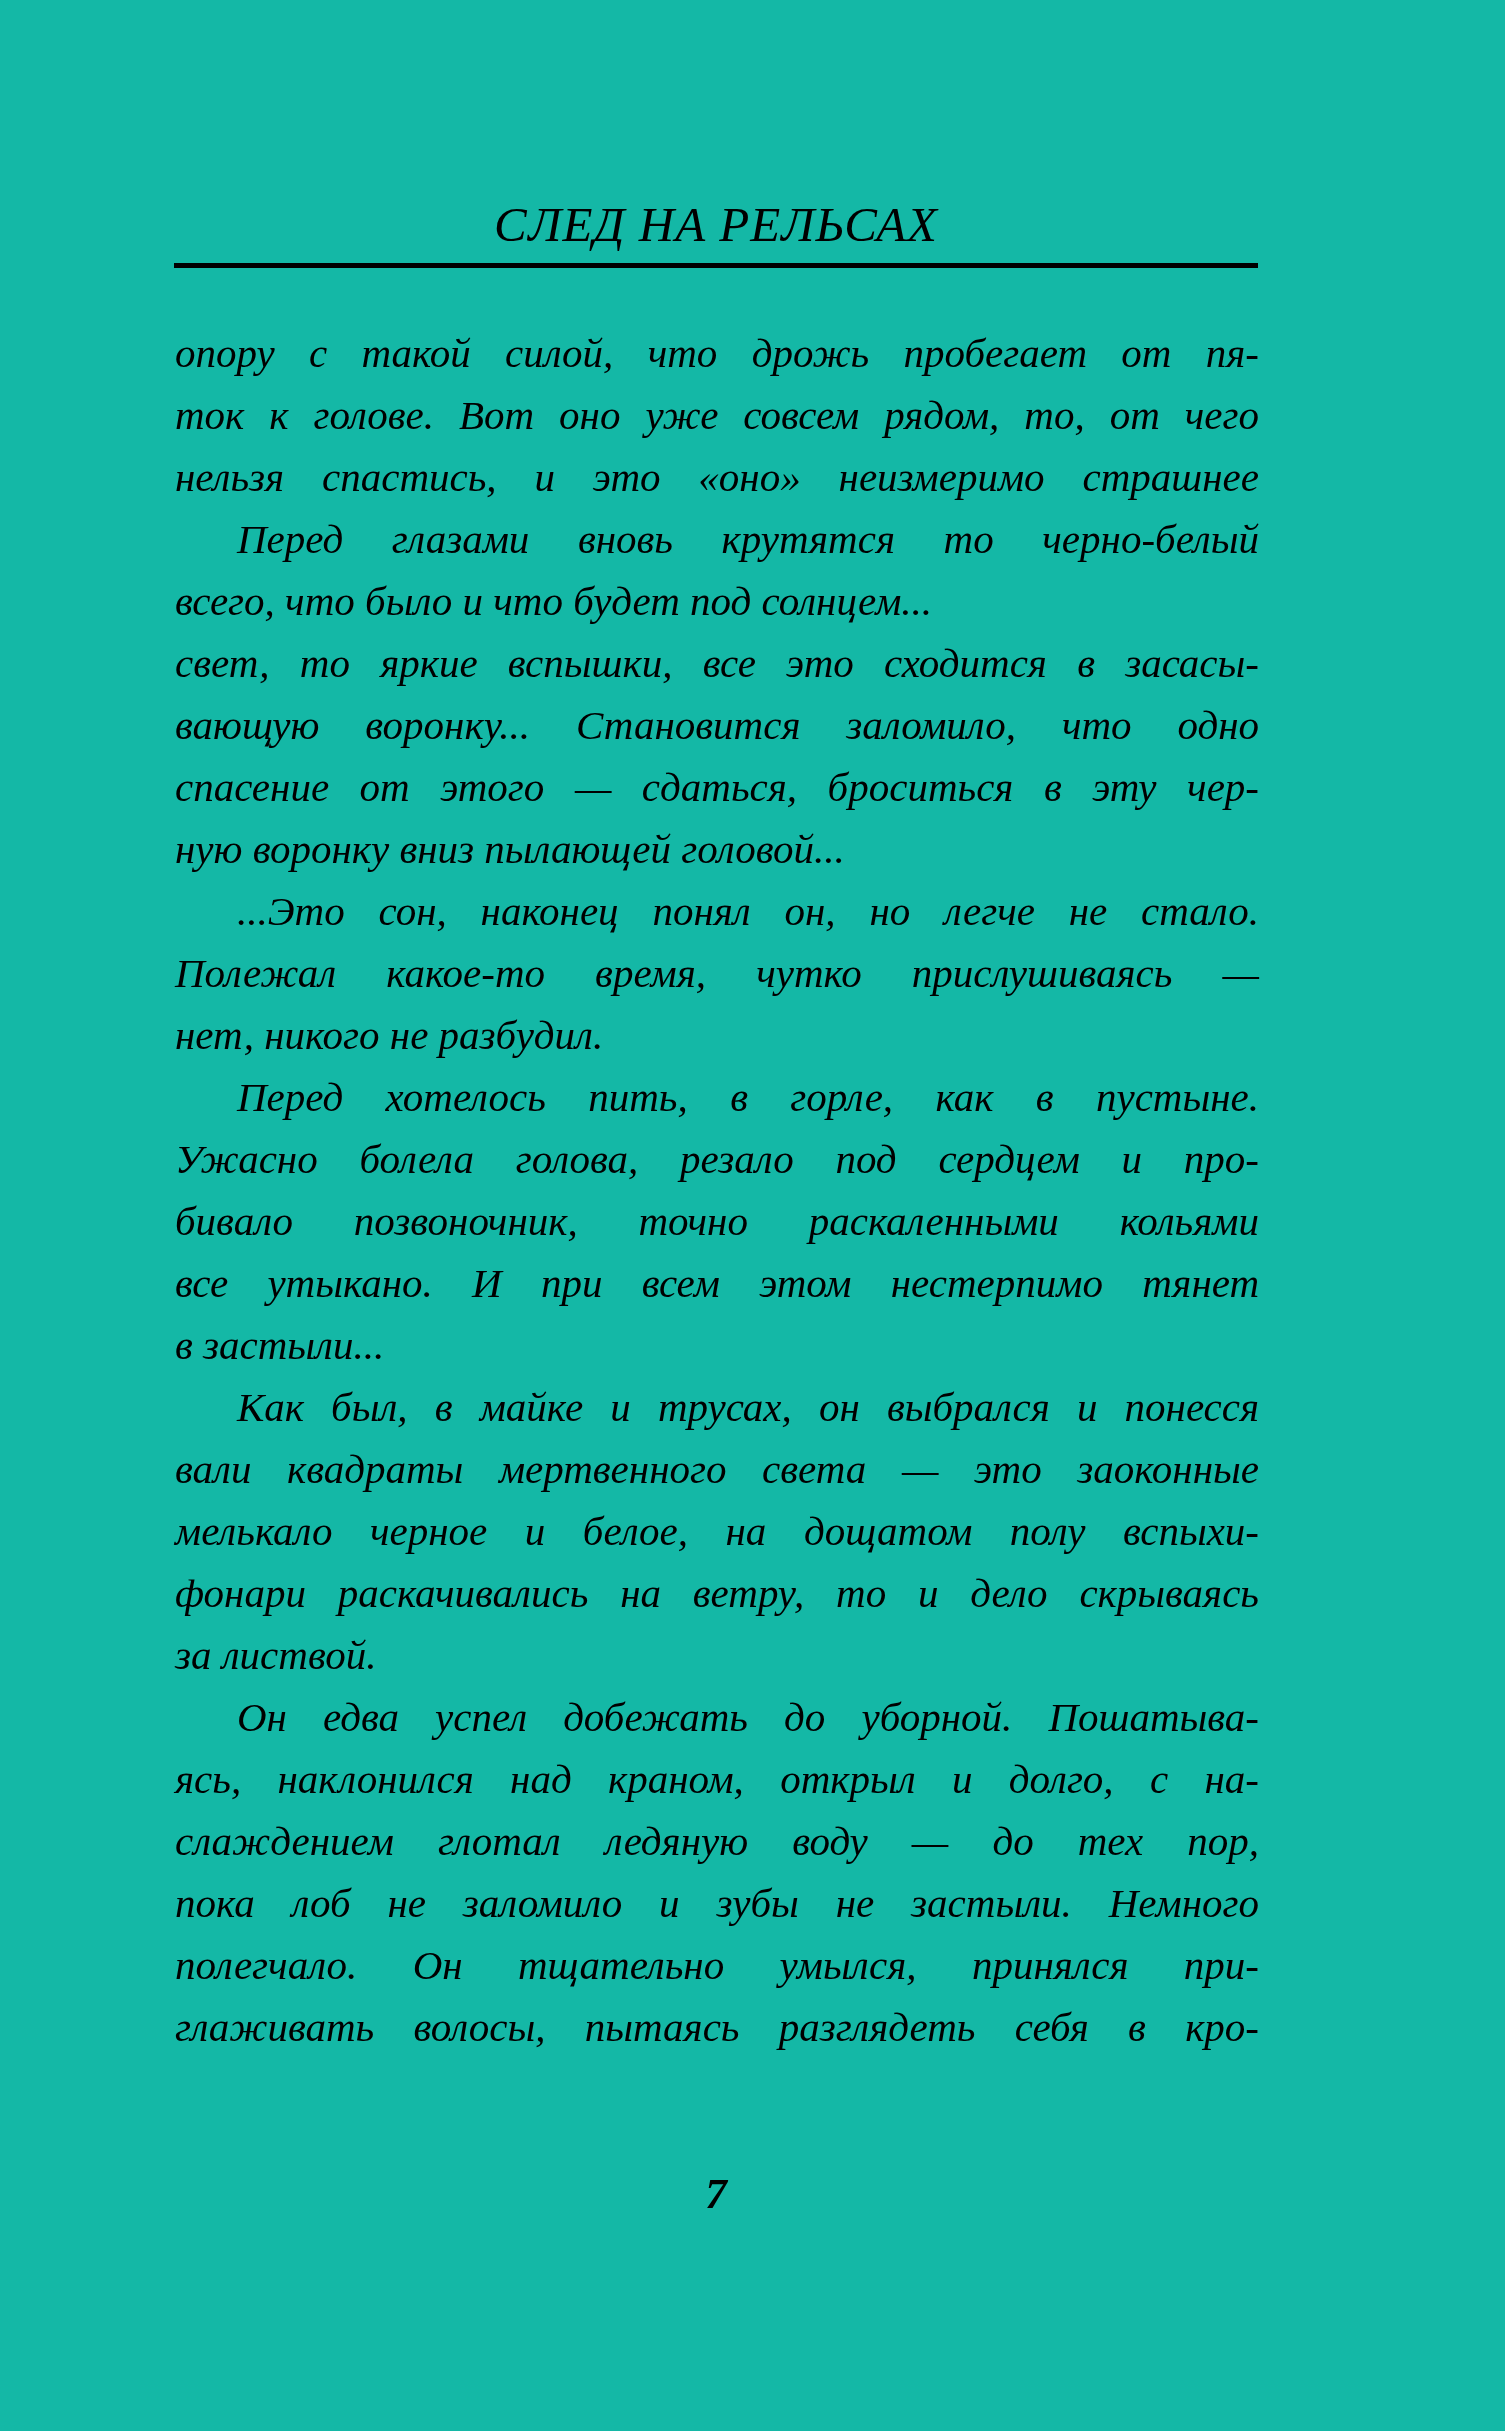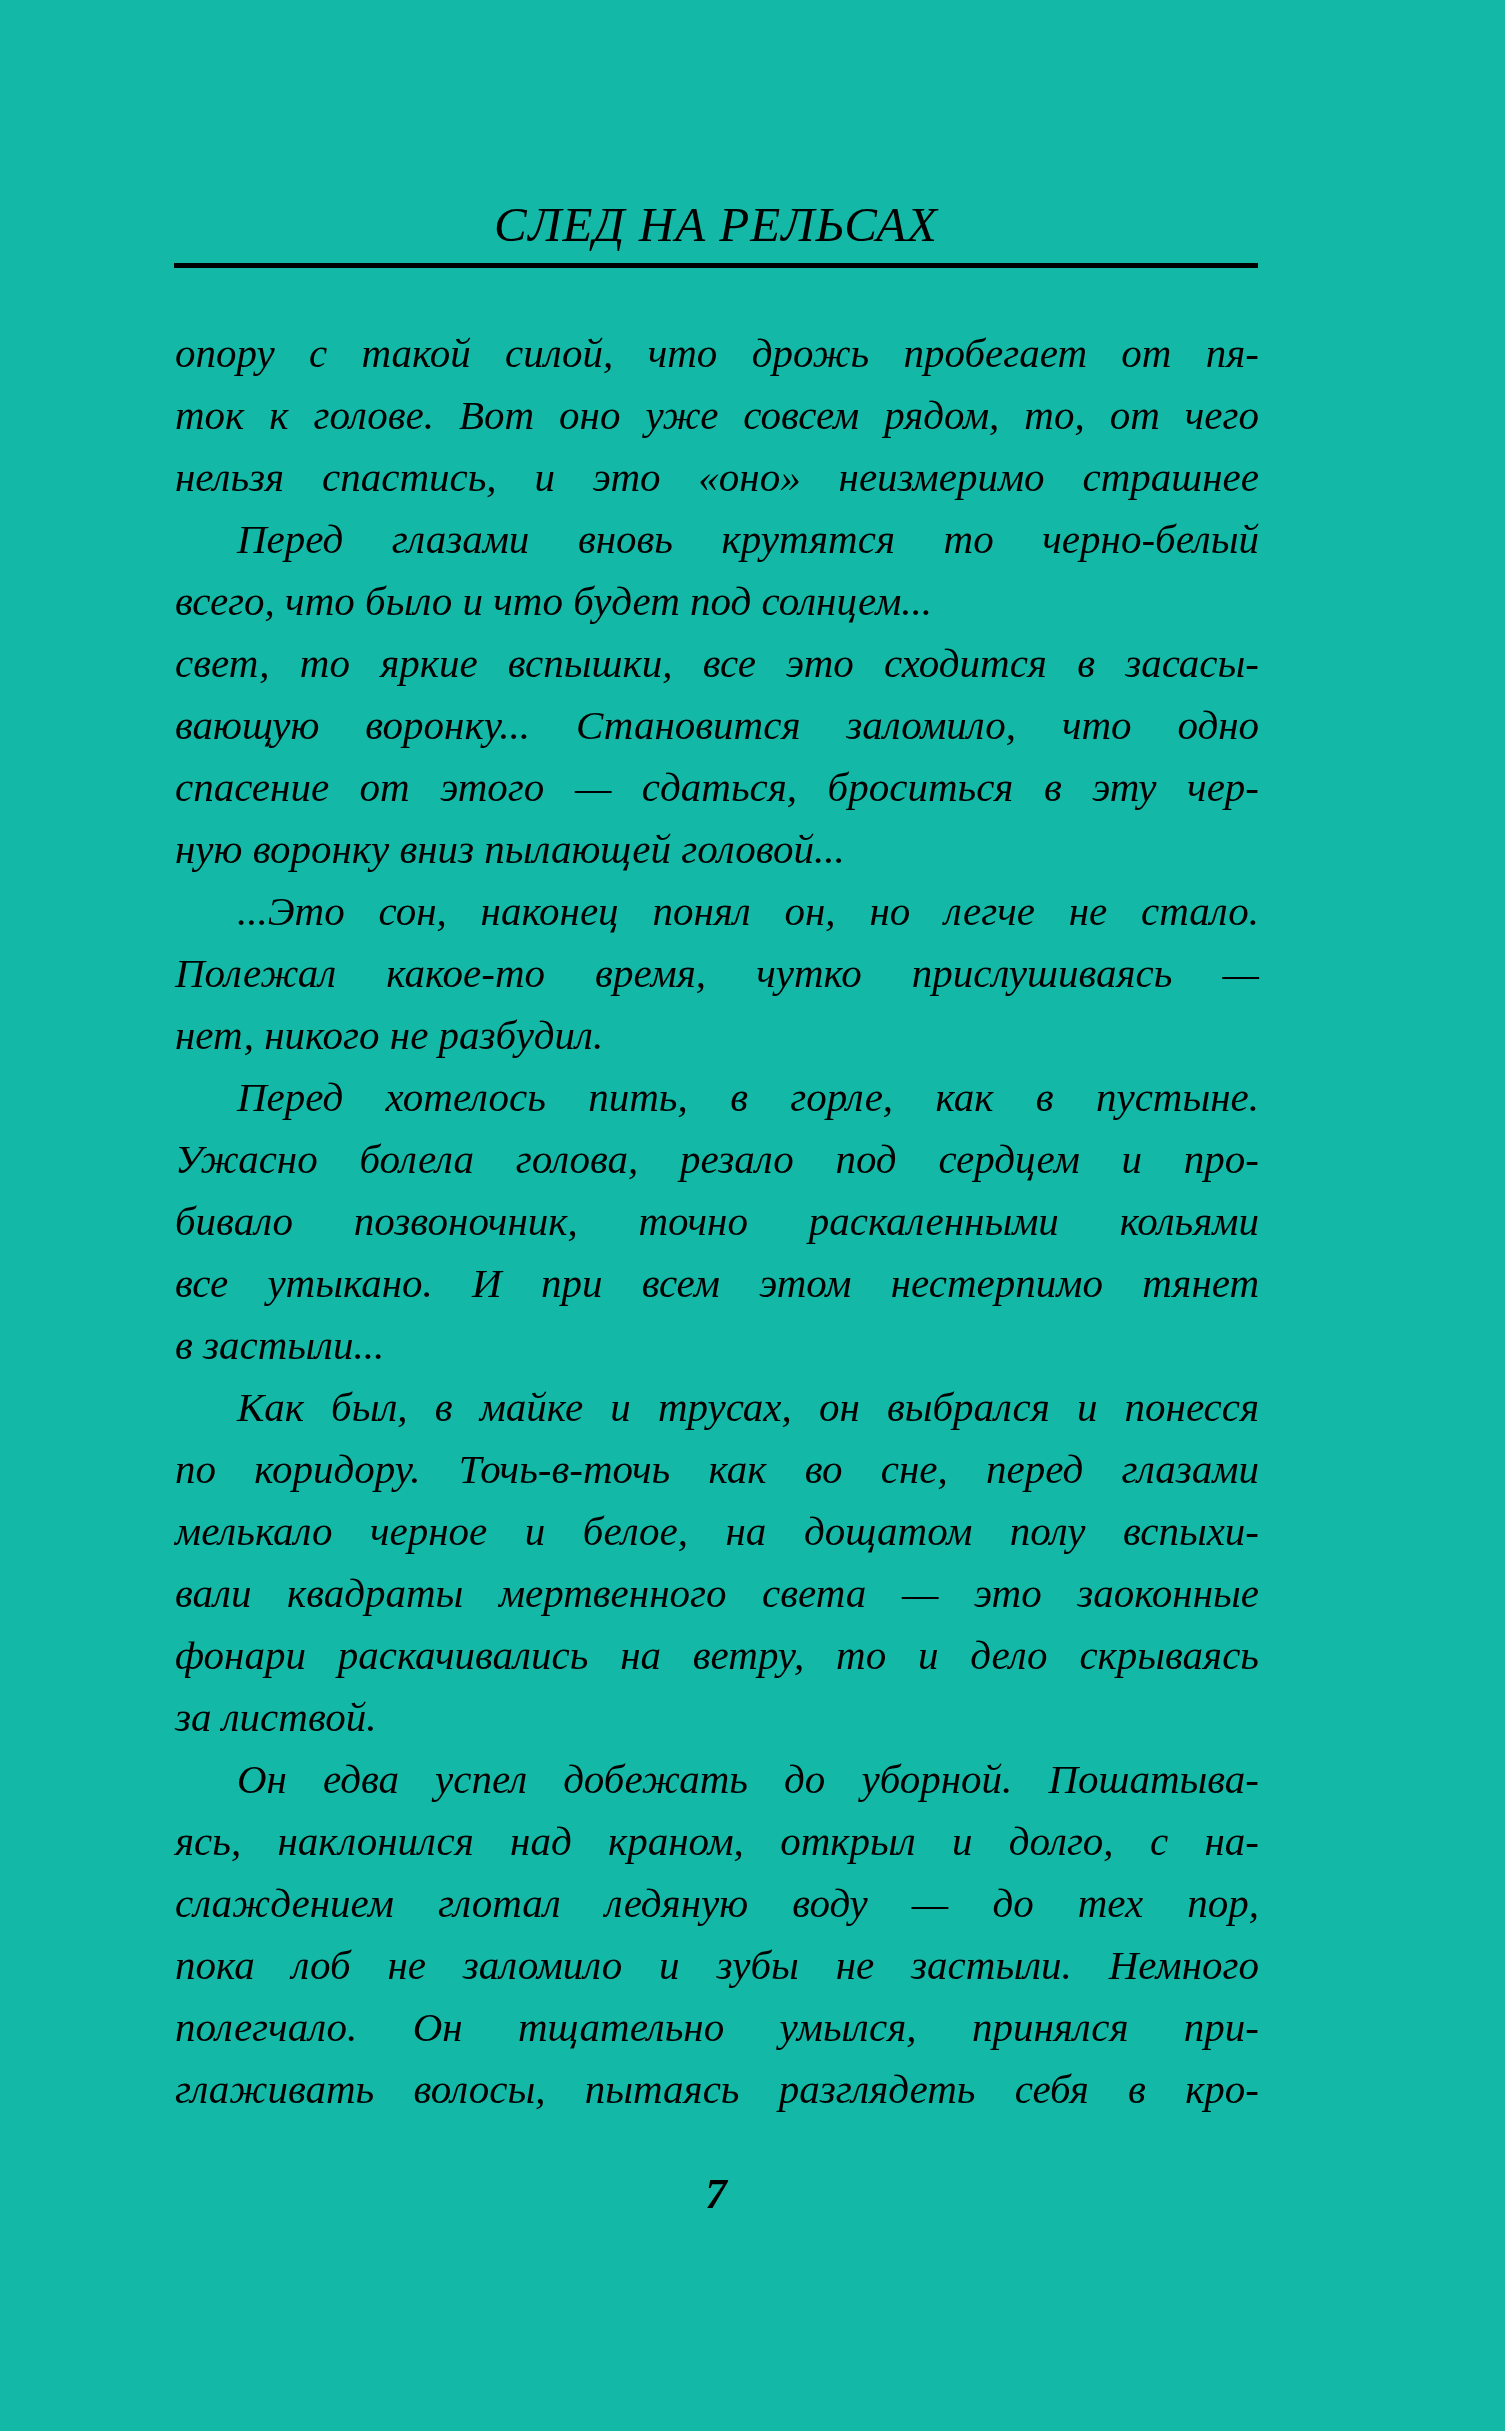--- a/index.html
+++ b/index.html
@@ -96,23 +96,22 @@
       <div class="line">ную воронку вниз пылающей головой...</div>
       <div class="line j ind">...Это сон, наконец понял он, но легче не стало.</div>
       <div class="line j">Полежал какое-то время, чутко прислушиваясь —</div>
       <div class="line">нет, никого не разбудил.</div>
       <div class="line j ind">Перед хотелось пить, в горле, как в пустыне.</div>
       <div class="line j">Ужасно болела голова, резало под сердцем и про-</div>
       <div class="line j">бивало позвоночник, точно раскаленными кольями</div>
       <div class="line j">все утыкано. И при всем этом нестерпимо тянет</div>
       <div class="line">в застыли...</div>
       <div class="line j ind">Как был, в майке и трусах, он выбрался и понесся</div>
-      <div class="line j">по коридору. Точь-в-точь как во сне, перед глазами</div>
+      <div class="line j">вали квадраты мертвенного света — это заоконные</div>
       <div class="line j">мелькало черное и белое, на дощатом полу вспыхи-</div>
-      <div class="line j">вали квадраты мертвенного света — это заоконные</div>
       <div class="line j">фонари раскачивались на ветру, то и дело скрываясь</div>
       <div class="line">за листвой.</div>
       <div class="line j ind">Он едва успел добежать до уборной. Пошатыва-</div>
       <div class="line j">ясь, наклонился над краном, открыл и долго, с на-</div>
       <div class="line j">слаждением глотал ледяную воду — до тех пор,</div>
       <div class="line j">пока лоб не заломило и зубы не застыли. Немного</div>
       <div class="line j">полегчало. Он тщательно умылся, принялся при-</div>
       <div class="line j">глаживать волосы, пытаясь разглядеть себя в кро-</div>
     </div>
 

